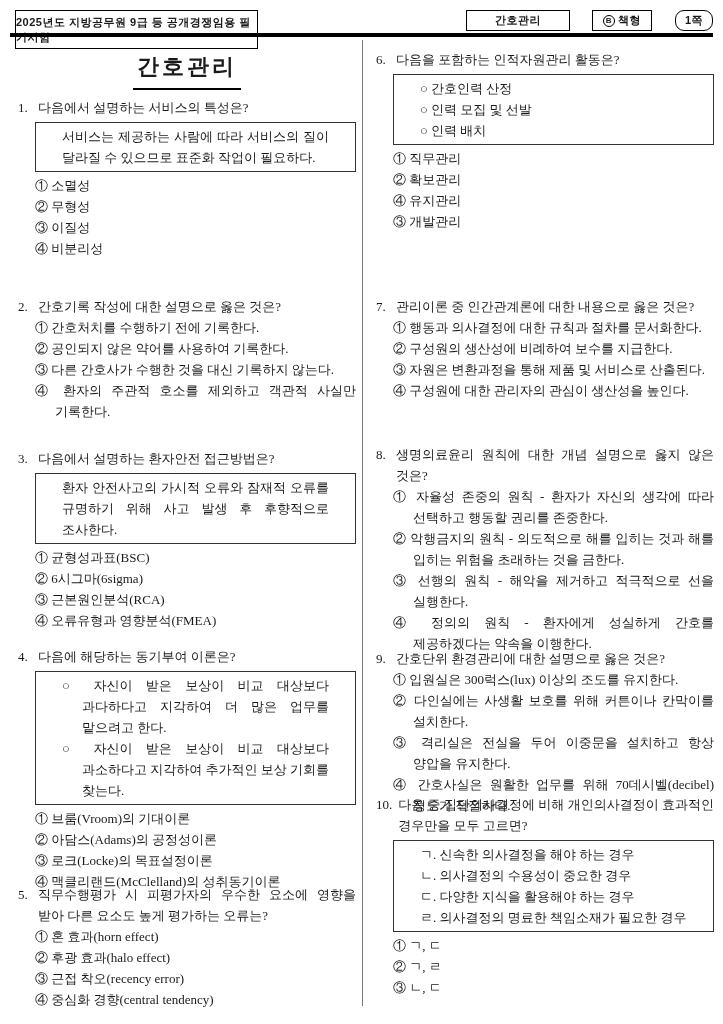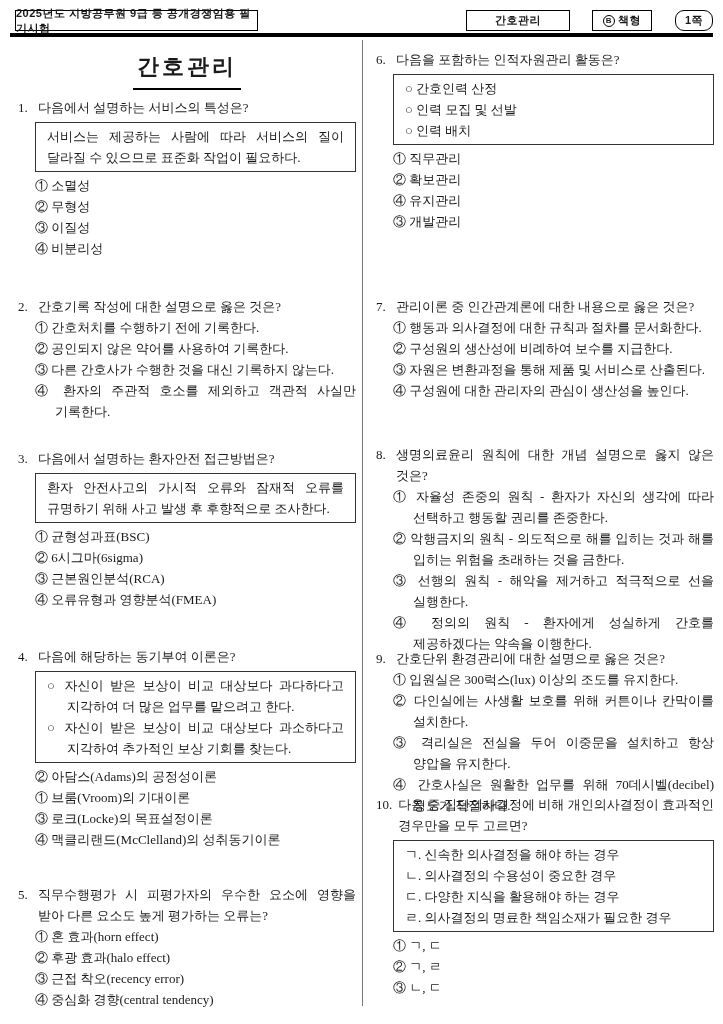--- a/index.html
+++ b/index.html
@@ -13,21 +13,21 @@
   .page { position:absolute; inset:0; background:#ffffff; }
 
   
   .hdr-box {
     position:absolute; border:1.5px solid #000;
     display:flex; align-items:center; justify-content:center;
     font-family:"Liberation Sans","DejaVu Sans",sans-serif;
     font-weight:bold; font-size:11px; letter-spacing:0.5px;
     background:#fff;
   }
-  .hdr-exam   { left:15px;  top:10px; width:243px; height:21px; }
+  .hdr-exam   { left:15px;  top:10px; width:243px; height:39px; }
   .hdr-subj   { left:466px; top:10px; width:104px; height:21px; }
   .hdr-book   { left:592px; top:10px; width:60px;  height:21px; gap:3px; }
   .hdr-page   { left:675px; top:10px; width:38px;  height:21px;border-radius:9px; }
   .circle-letter {
     display:inline-flex; align-items:center; justify-content:center;
     width:12px; height:12px; border:1.2px solid #000; border-radius:50%;
     font-size:8px; font-weight:bold; line-height:1;
   }
   .double-rule {
     position:absolute; left:10px; top:33px; width:703px; height:3px;
@@ -53,21 +53,21 @@
   }
 
   
   .question { position:absolute; left:0; width:100%; line-height:21px; }
   .q-head { display:flex; }
   .q-num { flex:0 0 auto; min-width:14px; margin-right:6px; }
   .q-text { flex:1 1 auto; text-align:justify; word-break:keep-all; }
   .q-body { margin-left:17px; }
   .stem-box {
     border:1px solid #333; margin:4px 0 3px 0;
-    padding:3px 11px; line-height:21px;
+    padding:3px 26px; line-height:21px;
   }
   .stem-line { text-align:justify; word-break:keep-all; }
   .stem-line.hang { padding-left:20px; text-indent:-20px; }
   .option {
     line-height:21px; text-align:justify; word-break:keep-all;
     padding-left:20px; text-indent:-20px;
   }
 </style>
 </head>
 <body>
@@ -144,22 +144,22 @@
     <div class="question" style="top:606px">
       <div class="q-head">
         <span class="q-num">4.</span>
         <span class="q-text">다음에 해당하는 동기부여 이론은?</span>
       </div>
       <div class="q-body">
         <div class="stem-box">
           <div class="stem-line hang">○ 자신이 받은 보상이 비교 대상보다 과다하다고 지각하여 더 많은 업무를 맡으려고 한다.</div>
           <div class="stem-line hang">○ 자신이 받은 보상이 비교 대상보다 과소하다고 지각하여 추가적인 보상 기회를 찾는다.</div>
         </div>
+        <div class="option">① 브룸(Vroom)의 기대이론</div>
         <div class="option">② 아담스(Adams)의 공정성이론</div>
-        <div class="option">① 브룸(Vroom)의 기대이론</div>
         <div class="option">③ 로크(Locke)의 목표설정이론</div>
         <div class="option">④ 맥클리랜드(McClelland)의 성취동기이론</div>
       </div>
     </div>
 
     <div class="question" style="top:844px">
       <div class="q-head">
         <span class="q-num">5.</span>
         <span class="q-text">직무수행평가 시 피평가자의 우수한 요소에 영향을 받아 다른 요소도 높게 평가하는 오류는?</span>
       </div>

